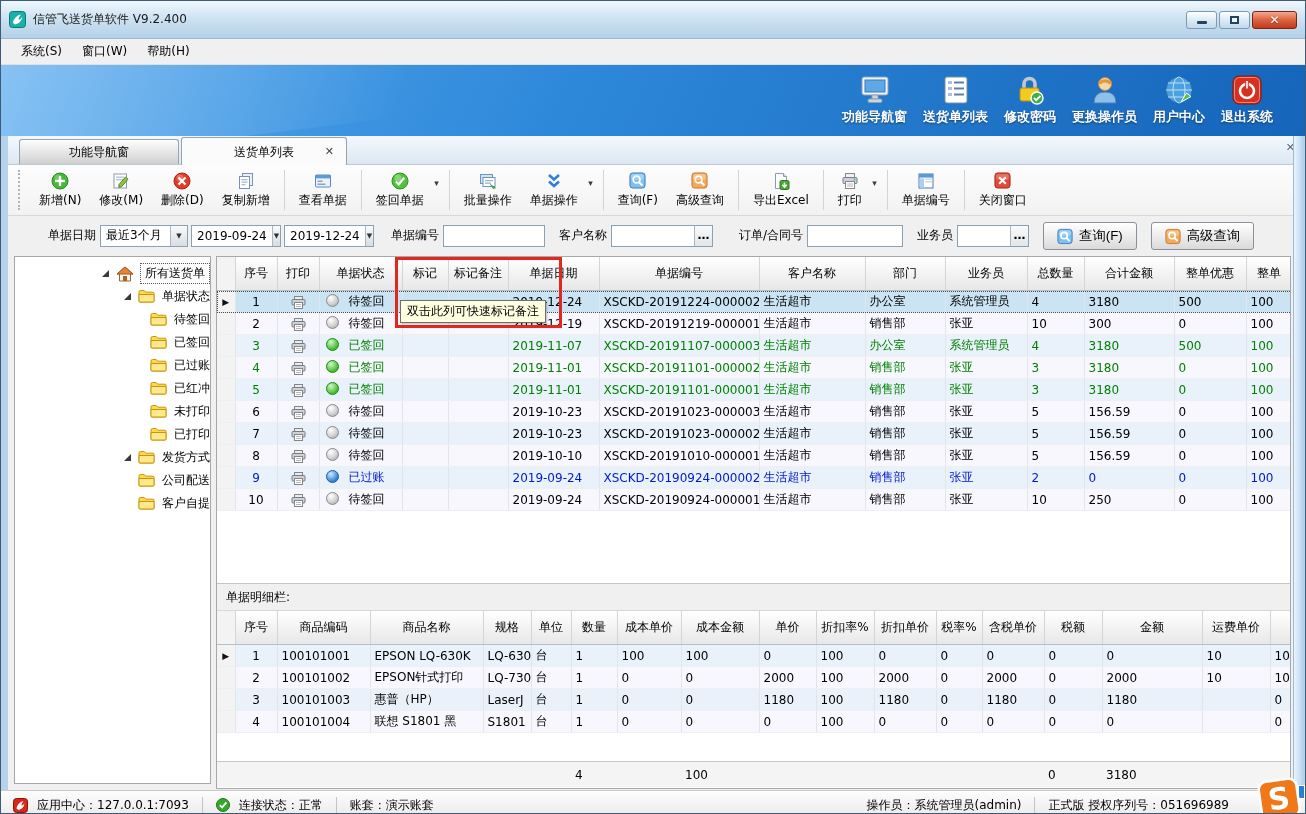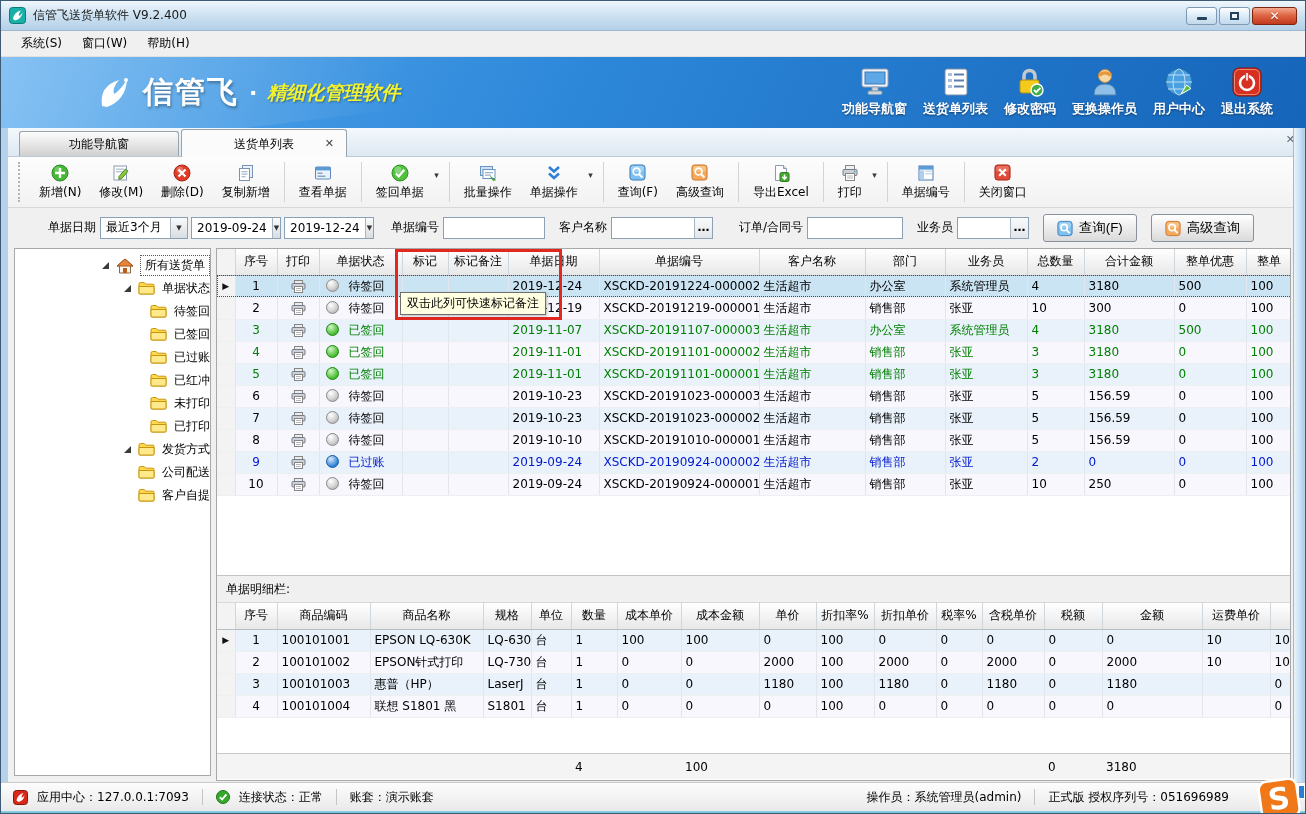--- a/index.html
+++ b/index.html
@@ -3,21 +3,21 @@
 <meta charset="utf-8">
 <style>
   * { box-sizing: border-box; }
   html,body { margin:0; padding:0; background:#6b7b8a; }
   .window {
     width:1306px; height:814px; position:relative; overflow:hidden;
     font-family:"DejaVu Sans","Liberation Sans",sans-serif; font-size:12px; color:#000;
     border:1px solid #3f5a75; background:#f0f0f0;
   }
   
-  .titlebar { height:30px; background:linear-gradient(#f0f7fd,#cfe3f2 45%,#b4d0e8);
+  .titlebar { height:38px; background:linear-gradient(#f0f7fd,#cfe3f2 45%,#b4d0e8);
     display:flex; align-items:center; padding:0 8px; border-bottom:1px solid #9db8cf; }
   .app-icon { width:17px; height:17px; display:inline-flex; }
   .title-text { margin-left:7px; color:#1a1a1a; }
   .win-btns { margin-left:auto; display:flex; gap:2px; align-items:flex-start; }
   .wbtn { width:31px; height:18px; border:1px solid #7e99b2; border-radius:3px;
     background:linear-gradient(#feffff,#dcebf6 48%,#c2d9ec); display:flex; align-items:center; justify-content:center; cursor:default; }
   .wbtn .min-glyph { width:10px; height:3px; background:#24435e; border-radius:1px; margin-top:6px; }
   .wbtn .max-glyph { width:9px; height:8px; border:2px solid #24435e; background:#eef6fc; }
   .wbtn.close { width:45px; background:linear-gradient(#f3a98f,#dd6442 48%,#c13a1d); border-color:#7e2510; }
   .wbtn.close .x-glyph { color:#fff; font-weight:bold; font-size:12px; line-height:1; text-shadow:0 1px 1px rgba(0,0,0,.4); }
@@ -75,21 +75,21 @@
   .tree-item.lvl0 { padding-left:18px; }
   .tree-item.lvl1 { padding-left:40px; }
   .tree-item.lvl2 { padding-left:84px; }
   .tri { width:9px; height:9px; display:inline-flex; }
   .tree-icon { width:18px; height:16px; display:inline-flex; }
   .tree-item.selected .tnode-label { border:1px dotted #555; padding:1px 4px; background:#fdfdfd; }
   
   .grid-panel { position:absolute; left:208px; top:1px; width:1075px; height:533px; background:#fff; border:1px solid #a8a8a8; overflow:hidden; }
   table.grid { border-collapse:collapse; table-layout:fixed; width:1073px; }
   table.grid th { height:26px; font-weight:normal; background:linear-gradient(#ffffff,#e7e7e7);
-    border-right:1px solid #cfd6dc; border-bottom:1px solid #b6bec6; text-align:center; overflow:hidden; white-space:nowrap; padding:0 2px; }
+    border-right:1px solid #cfd6dc; border-bottom:1px solid #b6bec6; text-align:center; overflow:hidden; white-space:nowrap; padding:8px 2px; }
   table.grid td { height:22px; border-right:1px solid #e2e6ea; border-bottom:1px solid #edeff1; padding:0 4px; overflow:hidden; white-space:nowrap; }
   tr.r-odd td { background:#e9f2fb; }
   tr.r-even td { background:#f7f7fd; }
   tr.sel td { background:#cbe4f3; }
   tr.sel { outline:1px dotted #4a4a4a; outline-offset:-1px; }
   tr.c-green td { color:#008000; }
   tr.c-blue td { color:#0018cc; }
   td.ind, th.ind { padding:0; text-align:center; background:#f3f3f3 !important; border-right:1px solid #c6c6c6; color:#111; font-size:9px; }
   td.center { text-align:center; }
   .dot { width:13px; height:13px; border-radius:50%; display:inline-block; vertical-align:-2px; margin:0 10px 0 2px; }
@@ -142,31 +142,20 @@
     </div>
   </div>
 
   <div class="menubar">
       <span class="menu-item">系统(S)</span>
       <span class="menu-item">窗口(W)</span>
       <span class="menu-item">帮助(H)</span>
     </div>
 
   <div class="banner">
-    <div class="brand">
-      <span class="brand-logo">
-          <svg width="42" height="42" viewBox="0 0 42 42">
-            <path d="M9 34 Q6 14 26 8 Q19 16 21 22 Q28 18 34 7 Q33 28 14 35 Z" fill="#fff"></path>
-            <circle cx="33" cy="8" r="2" fill="#fff"></circle>
-          </svg>
-        </span>
-      <span class="brand-name">信管飞</span>
-      <span class="brand-dot">·</span>
-      <span class="brand-tagline">精细化管理软件</span>
-    </div>
     <div class="banner-tools">
         <div class="btool">
           <span class="bicon" style="display: inline-flex;">
             <svg width="32" height="30" viewBox="0 0 32 30">
               <rect x="3" y="2" width="26" height="18" rx="2" fill="#f2f5f9" stroke="#8ea0b4"></rect>
               <rect x="6" y="5" width="20" height="12" fill="#5fa8e8" stroke="#3a7ab8"></rect>
               <rect x="13" y="20" width="6" height="4" fill="#cdd5dd" stroke="#8ea0b4"></rect>
               <rect x="9" y="24" width="14" height="3.5" rx="1.5" fill="#cdd5dd" stroke="#8ea0b4"></rect>
             </svg>
           </span>

